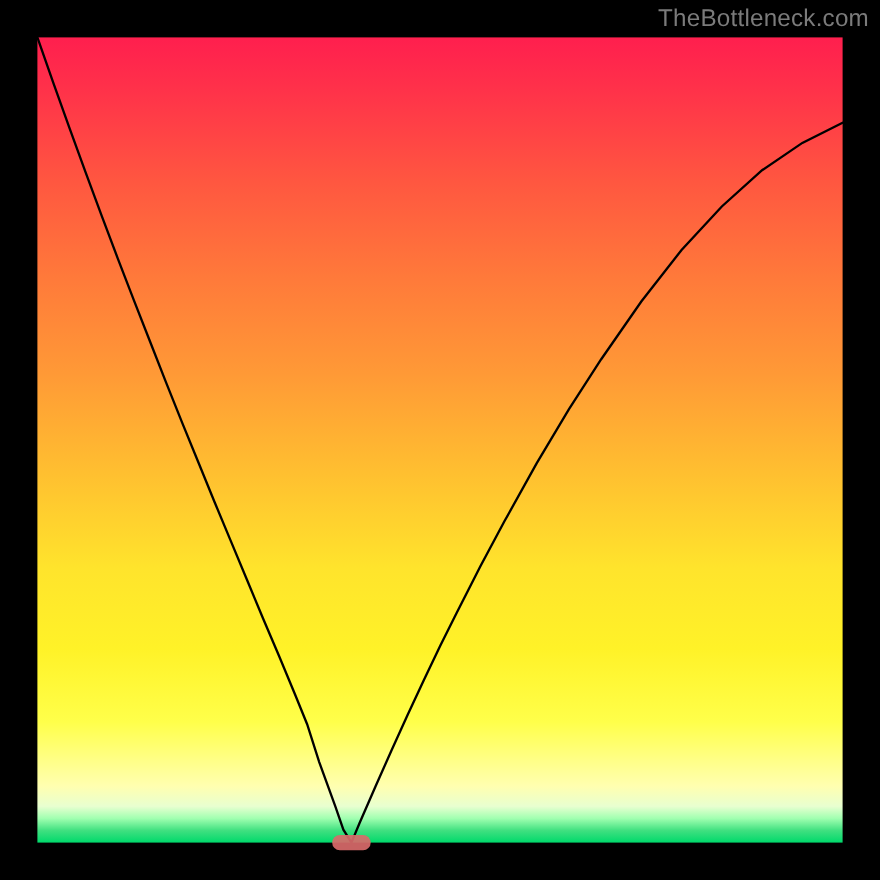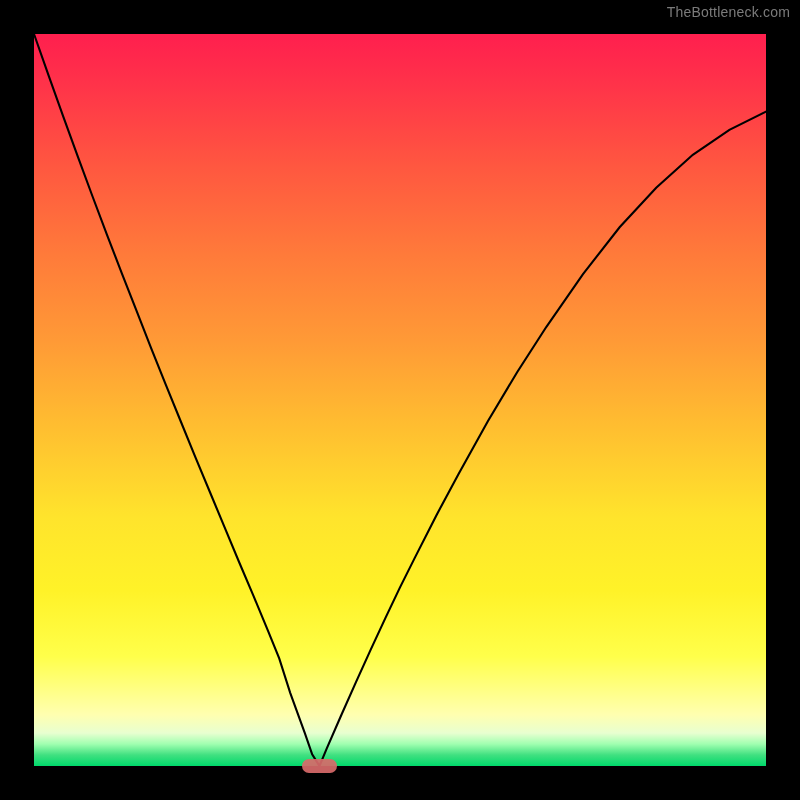--- a/index.html
+++ b/index.html
@@ -39,21 +39,21 @@
     #e8ffd0 95.5%,
     #a0ffb0 97%,
     #40e080 98.5%,
     #00d96b 100%);
 }
 .watermark {
   position: absolute;
   top: 4px;
   right: 10px;
   color: #7b7b7b;
-  font-size: 14px;
+  font-size: 22px;
   font-weight: 500;
   letter-spacing: 0.2px;
   user-select: none;
 }
 .marker {
   position: absolute;
   width: 36px;
   height: 14px;
   border-radius: 7px;
   background: #d86a6a;

